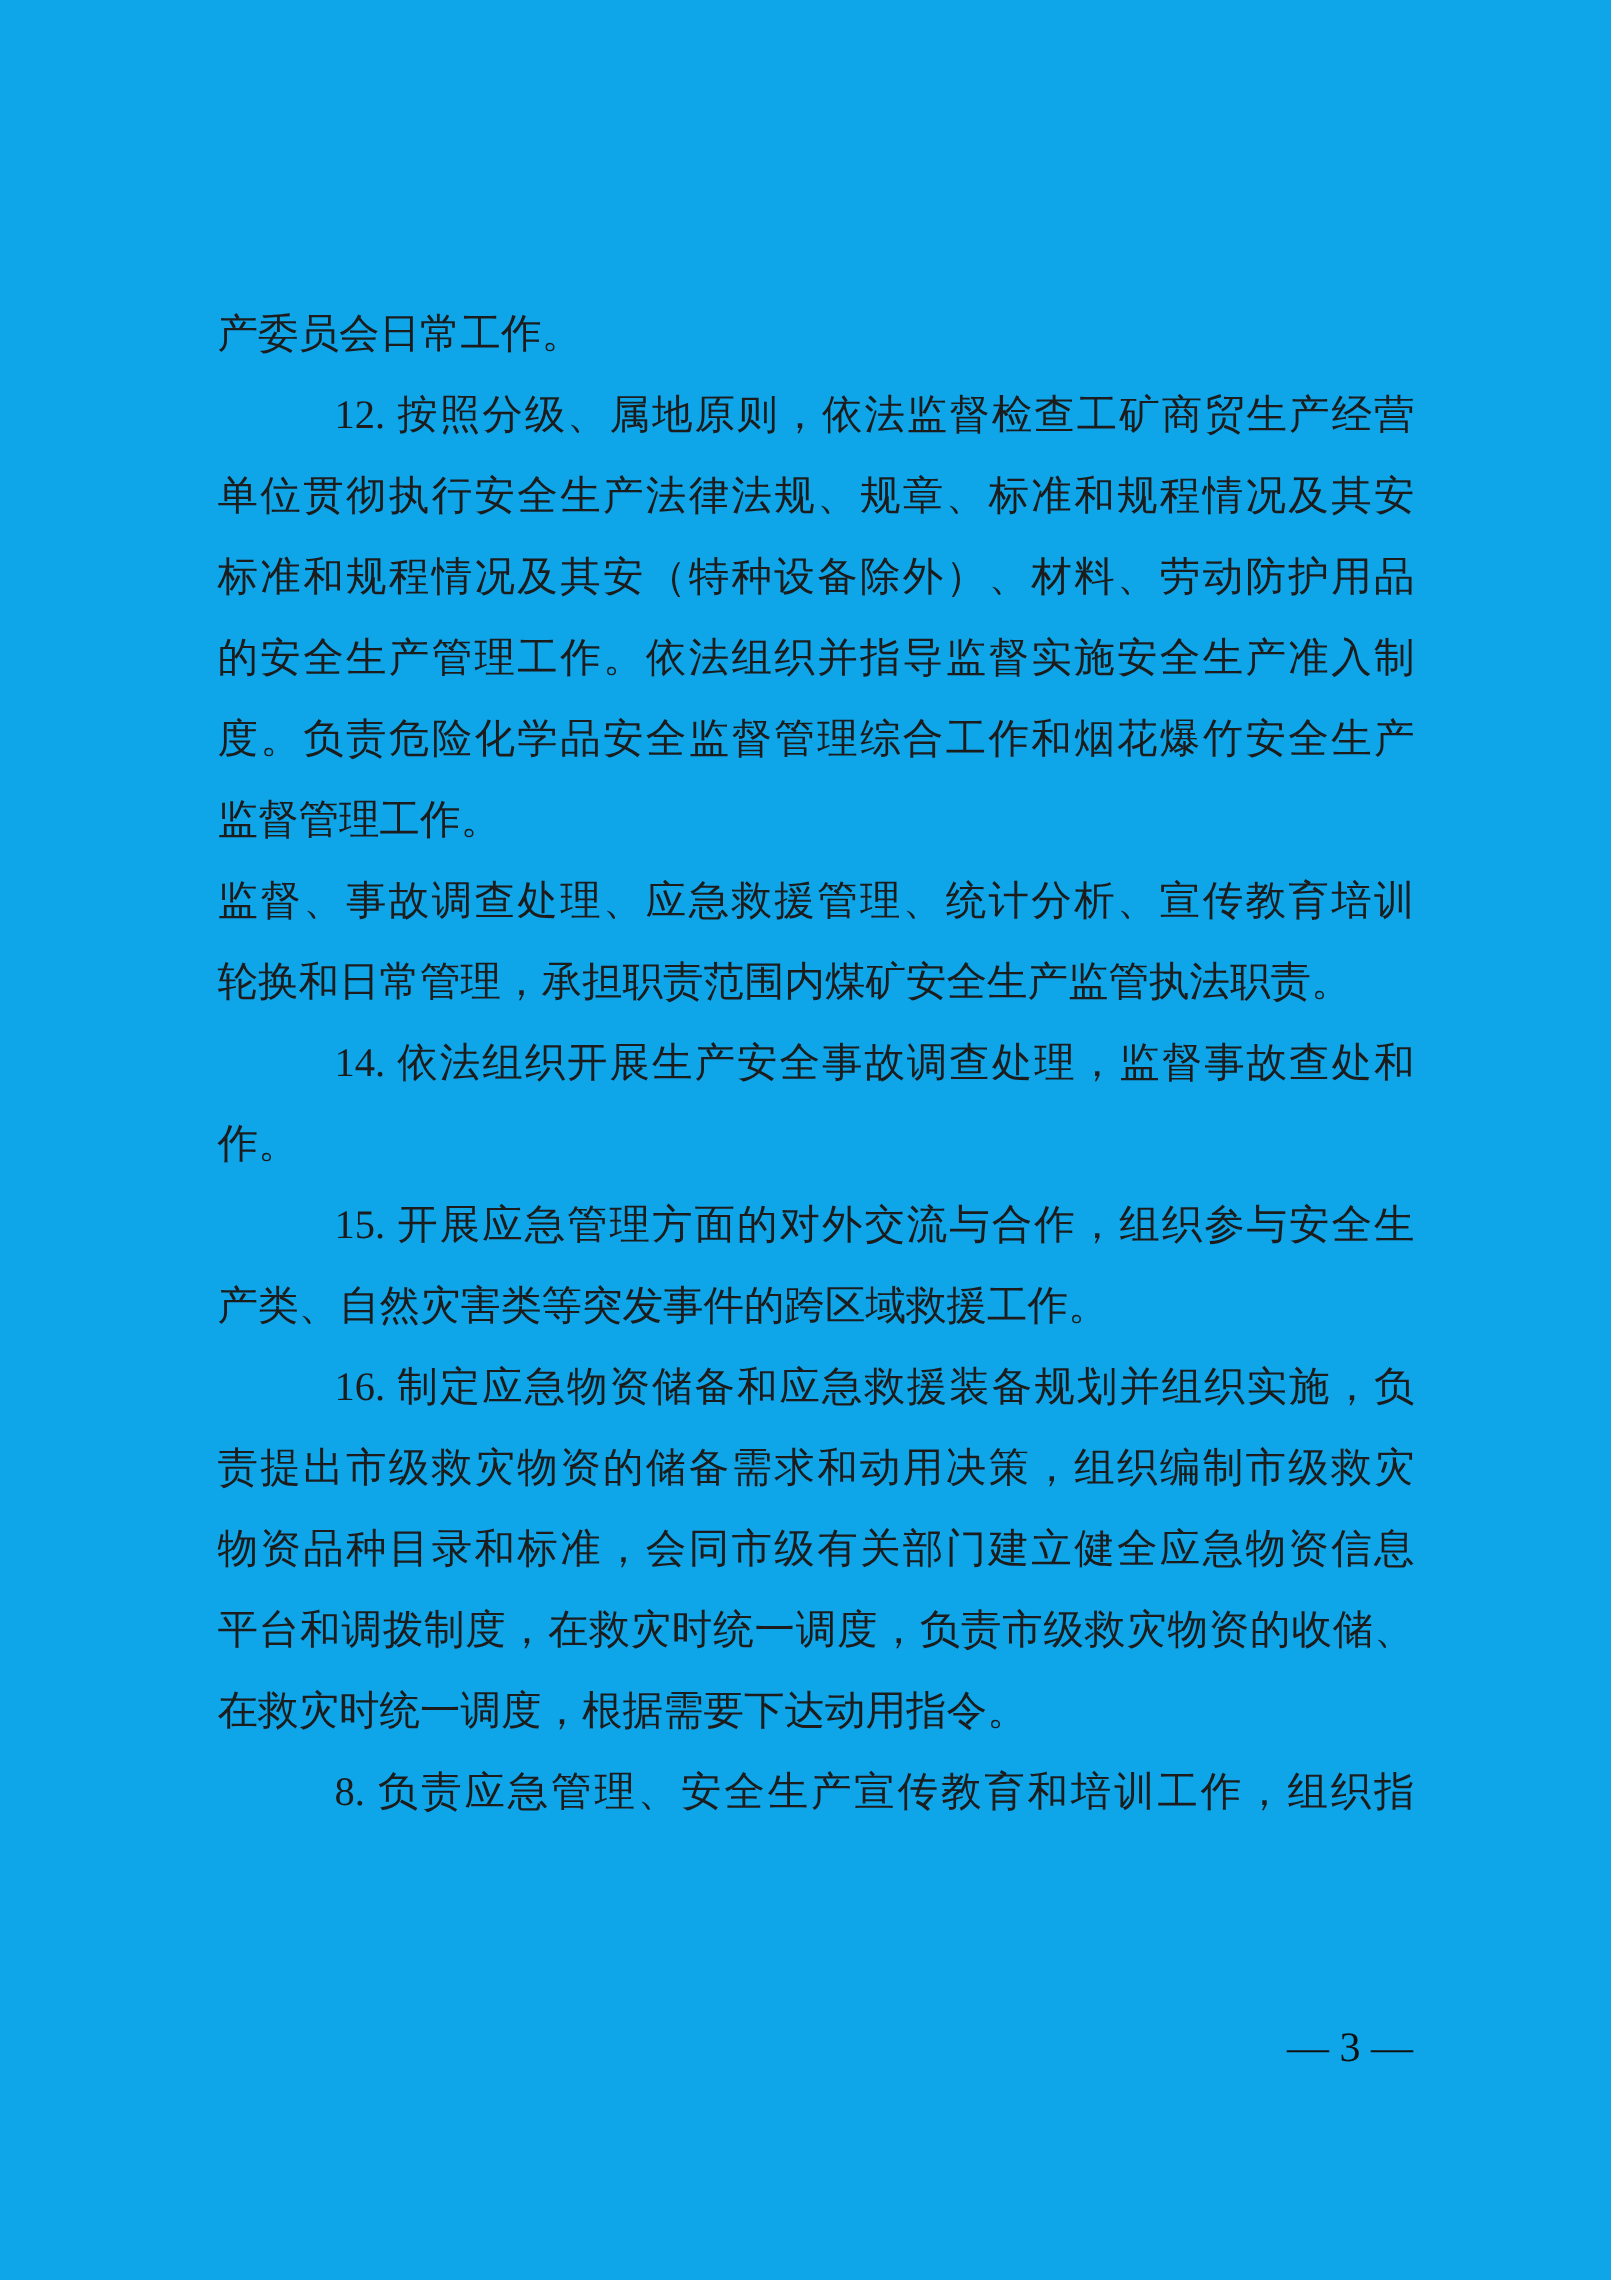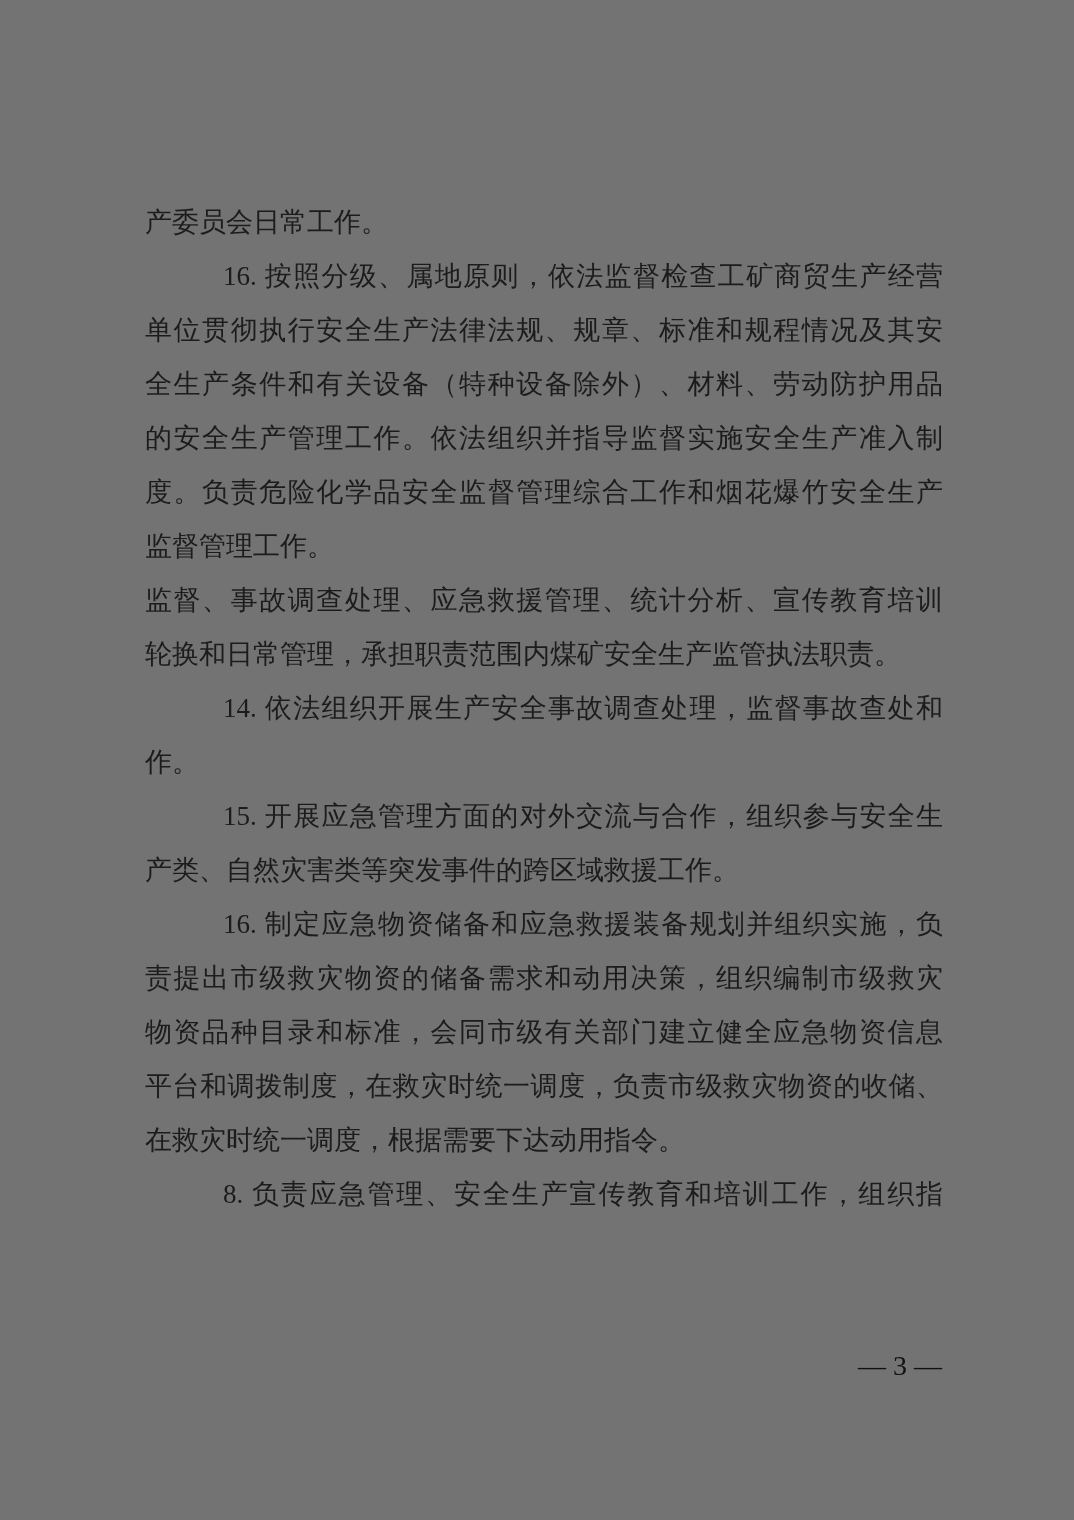--- a/index.html
+++ b/index.html
@@ -4,21 +4,21 @@
 <style>
   html, body {
     margin: 0;
     padding: 0;
     background: #ffffff;
   }
   .page {
     position: relative;
     width: 1074px;
     height: 1520px;
-    background: #737373;
+    background: #0ea5e9;
     overflow: hidden;
     font-family: "Liberation Serif", "DejaVu Serif", serif;
     color: #1c1c1c;
   }
   .content {
     position: absolute;
     left: 145px;
     top: 195px;
     width: 798px;
   }
@@ -53,23 +53,23 @@
 </style>
 </head>
 <body>
 
 <div class="page">
   <div class="content">
       <div class="paragraph">
         <div class="line">产委员会日常工作。</div>
       </div>
       <div class="paragraph">
-        <div class="line fill indent">16. 按照分级、属地原则，依法监督检查工矿商贸生产经营</div>
+        <div class="line fill indent">12. 按照分级、属地原则，依法监督检查工矿商贸生产经营</div>
         <div class="line fill">单位贯彻执行安全生产法律法规、规章、标准和规程情况及其安</div>
-        <div class="line fill">全生产条件和有关设备（特种设备除外）、材料、劳动防护用品</div>
+        <div class="line fill">标准和规程情况及其安（特种设备除外）、材料、劳动防护用品</div>
         <div class="line fill">的安全生产管理工作。依法组织并指导监督实施安全生产准入制</div>
         <div class="line fill">度。负责危险化学品安全监督管理综合工作和烟花爆竹安全生产</div>
         <div class="line">监督管理工作。</div>
       </div>
       <div class="paragraph">
         <div class="line fill">监督、事故调查处理、应急救援管理、统计分析、宣传教育培训</div>
         <div class="line">轮换和日常管理，承担职责范围内煤矿安全生产监管执法职责。</div>
       </div>
       <div class="paragraph">
         <div class="line fill indent">14. 依法组织开展生产安全事故调查处理，监督事故查处和</div>

